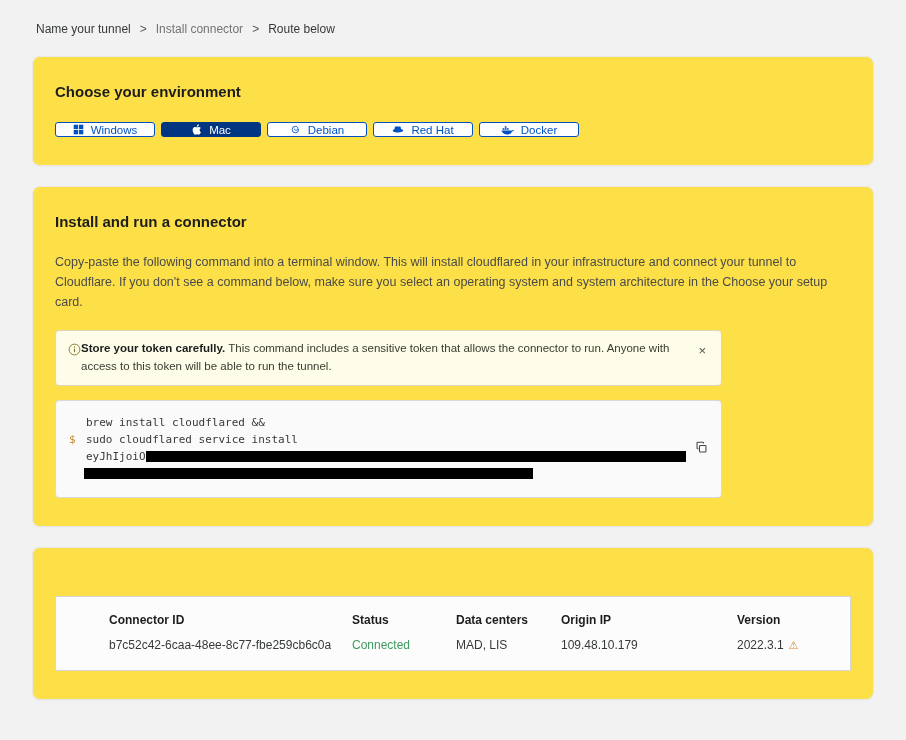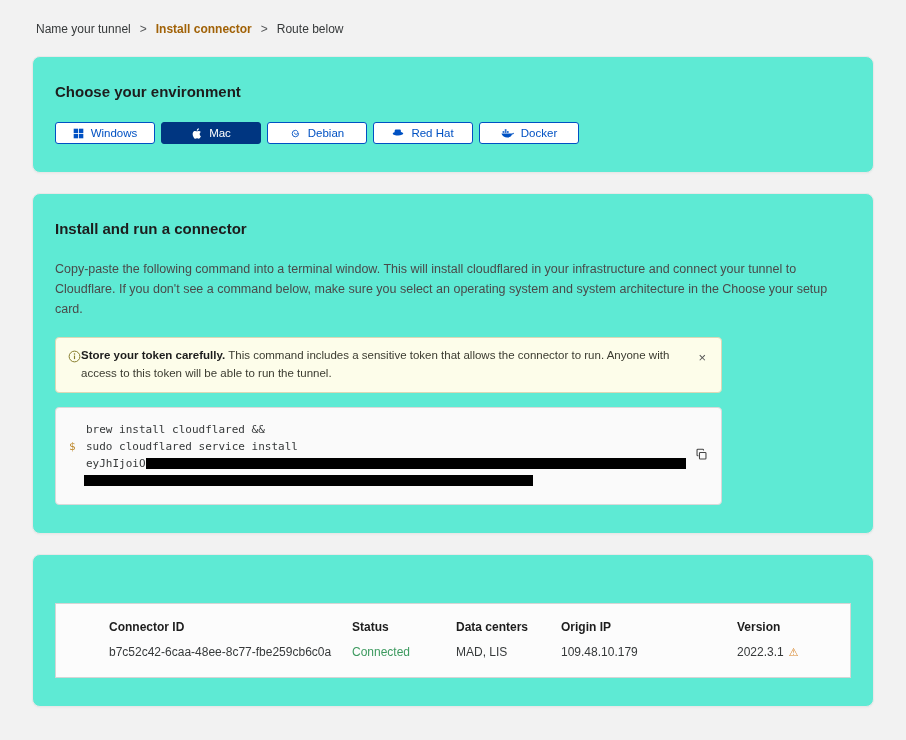--- a/index.html
+++ b/index.html
@@ -11,43 +11,43 @@
     font-family: "Liberation Sans", "DejaVu Sans", sans-serif;
     color: #36393a;
   }
   .breadcrumb {
     padding: 22px 36px 0;
     font-size: 12px;
     color: #36393a;
     display: flex;
   }
   .crumb { cursor: pointer; }
-  .crumb.active { font-weight: 700; color: #a16207; }
+  .crumb.active { font-weight: 400; color: #737373; }
   .sep { margin: 0 9px; color: #56585a; }
 
   .card {
-    background: #5eead4;
+    background: #fde047;
     border: 1px solid #e8e8e8;
     border-radius: 8px;
     margin: 20px 32px 0;
     padding: 26px 22px 28px;
     box-shadow: 0 1px 2px rgba(0,0,0,0.03);
   }
   .card-title {
     font-size: 15px;
     font-weight: 700;
     color: #1d1d1d;
     margin: 0 0 22px;
   }
   .field-label { font-size: 12px; margin-bottom: 9px; }
 
   .os-buttons { display: flex; gap: 6px; }
   .os-btn {
     display: flex; align-items: center; justify-content: center; gap: 7px;
-    width: 100px; height: 22px;
+    width: 100px; height: 15px;
     background: #fff;
     border: 1px solid #0051c3;
     border-radius: 3px;
     color: #0051c3;
     font-size: 11.5px;
     font-family: inherit;
     cursor: pointer;
     padding: 0;
   }
   .os-btn.selected { background: #003681; border-color: #003681; color: #fff; }

